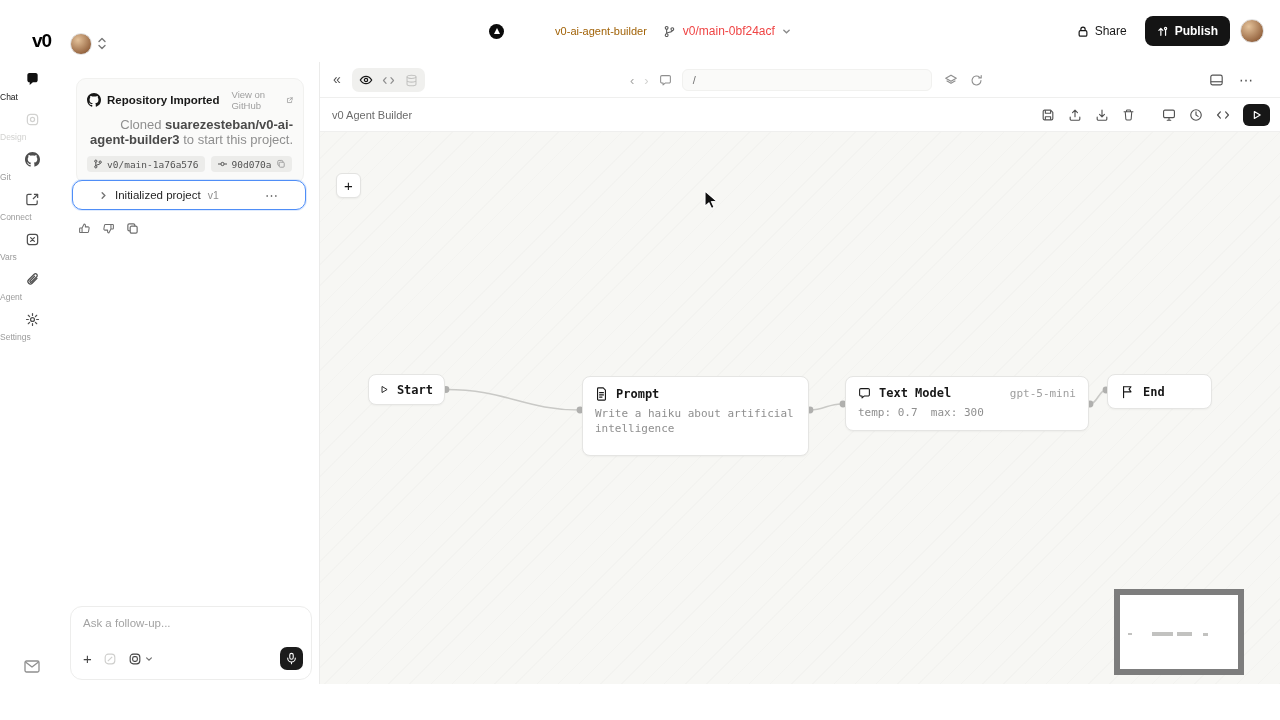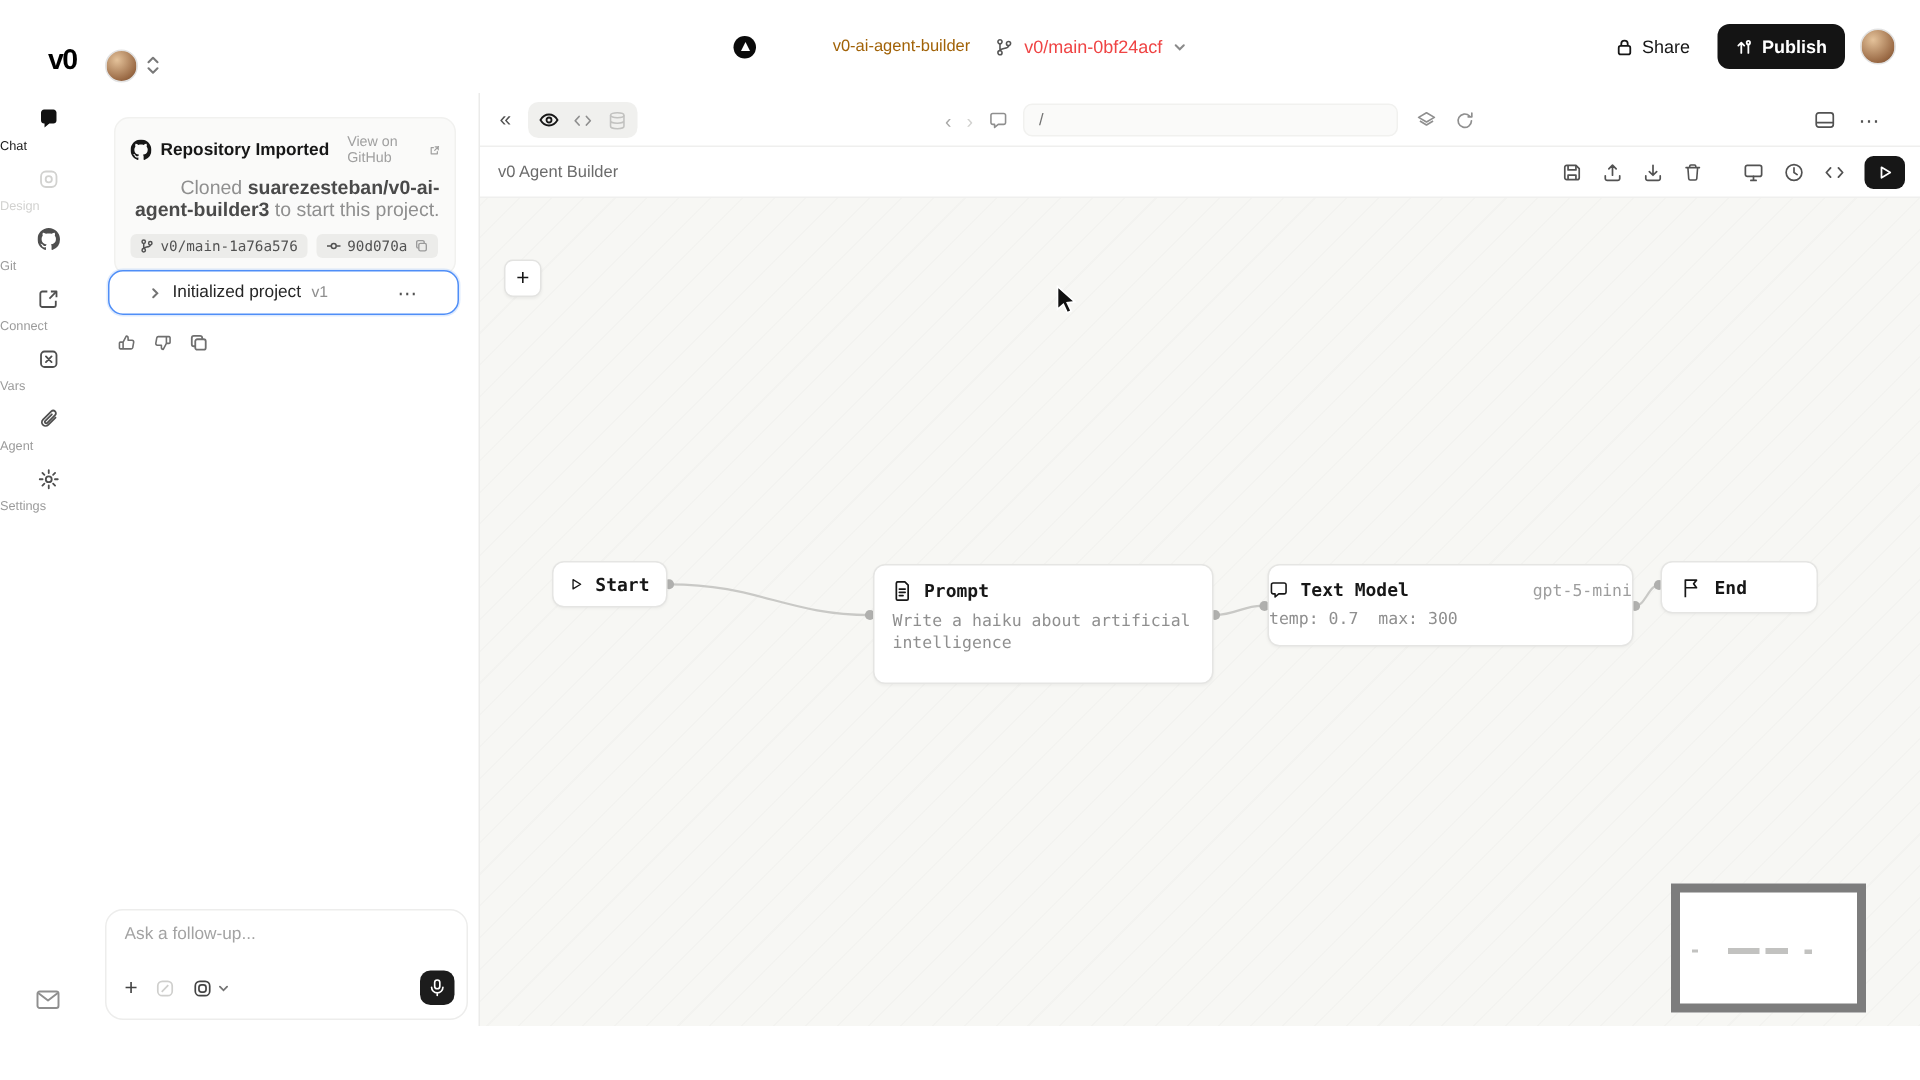--- a/index.html
+++ b/index.html
@@ -98,21 +98,21 @@
   .add-node-btn { position:absolute; left:16px; top:41px; width:25px; height:25px; background:#fff; border:1px solid #e3e3e1; border-radius:6px;
     box-shadow:0 1px 2px rgba(0,0,0,0.05); display:flex; align-items:center; justify-content:center; font-size:15px; color:#171717; cursor:pointer; }
   .edges { position:absolute; left:0; top:0; pointer-events:none; }
   .node { position:absolute; background:#fff; border:1px solid #e5e5e3; border-radius:8px; box-shadow:0 1px 2px rgba(0,0,0,0.04); cursor:pointer; }
   .node-head { display:flex; align-items:center; gap:8px; }
   .node-label { font-family:"DejaVu Sans Mono",monospace; font-size:12px; font-weight:700; color:#171717; }
   .node-sub { font-family:"DejaVu Sans Mono",monospace; font-size:11px; color:#8f8f8f; line-height:14.5px; }
   .node-start { left:48px; top:242px; width:77px; height:31px; display:flex; align-items:center; gap:8px; padding:0 11px; }
   .node-prompt { left:262px; top:244px; width:227px; height:80px; padding:10px 12px; }
   .node-prompt .node-head { margin-bottom:6px; }
-  .node-model { left:525px; top:244px; width:244px; height:55px; padding:9px 0; }
+  .node-model { left:525px; top:244px; width:244px; height:55px; padding:9px 12px; }
   .node-model .node-head { margin-bottom:6px; }
   .model-name { font-family:"DejaVu Sans Mono",monospace; font-size:11px; color:#9e9e9e; margin-left:auto; }
   .node-params { white-space:pre; }
   .node-end { left:787px; top:242px; width:105px; height:35px; display:flex; align-items:center; gap:9px; padding:0 13px; }
 
   .minimap { position:absolute; left:794px; top:457px; width:130px; height:86px; background:#fff; border:6px solid #7d7d7d; cursor:pointer; }
   .mm-mark { position:absolute; background:#c2c2c0; }
 
   .wf-bar { position:absolute; left:297px; top:509px; width:341px; height:31px; background:#fff; border:1px solid #e7e7e5; border-radius:8px;
     display:flex; align-items:center; padding:0 4px 0 12px; }

